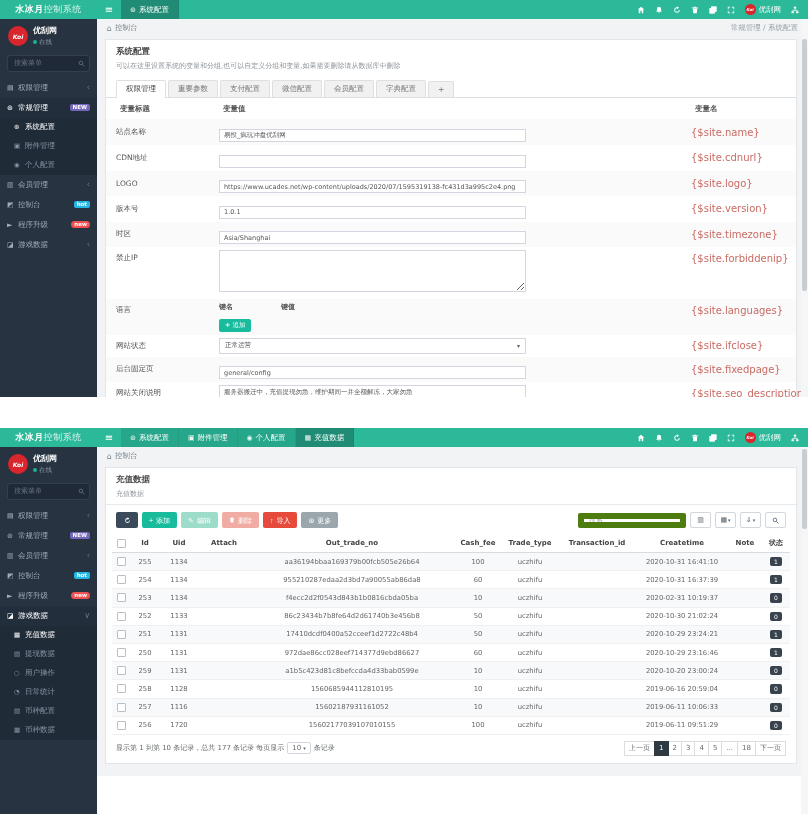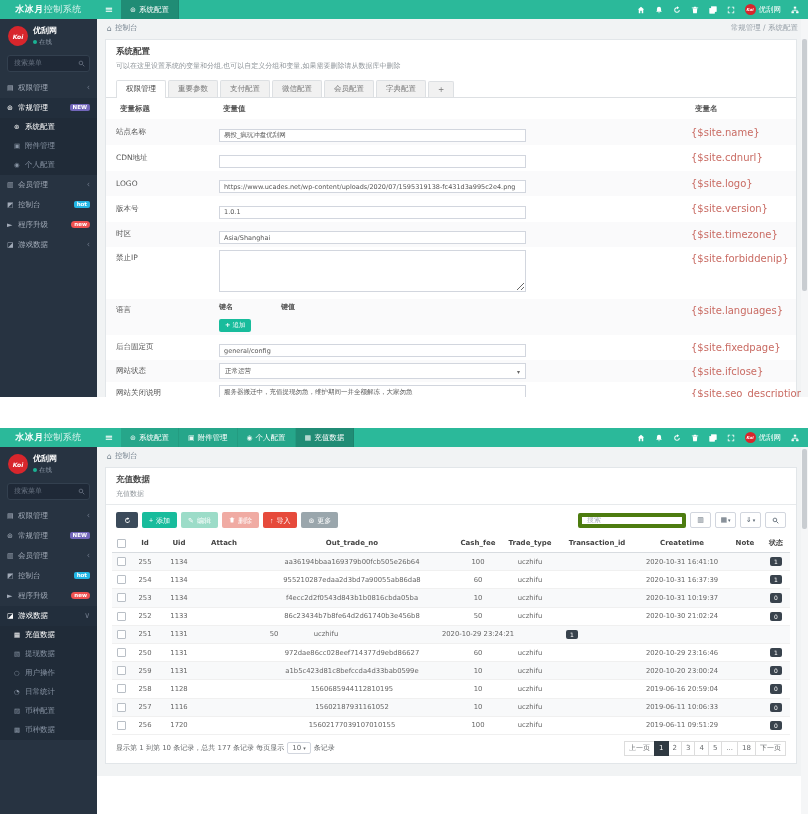--- a/index.html
+++ b/index.html
@@ -90,21 +90,21 @@
   .tb-toolbar{display:flex;align-items:center;gap:4px;padding:7px 10px 6px;}
   .btn{height:16px;display:inline-flex;align-items:center;gap:3px;padding:0 7px;border-radius:2px;color:#fff;font-size:7px;border:none;line-height:1;}
   .btn .bic{font-size:7px;}
   .btn-refresh{background:#3B4A5A;width:22px;justify-content:center;padding:0;}
   .btn-add{background:#18BC9C;}
   .btn-edit{background:#9CDCC8;}
   .btn-del{background:#F0ABA3;}
   .btn-import{background:#E64A3B;}
   .btn-more{background:#9AA6AC;}
   .btn svg{fill:#fff;}
-  .tb-search{margin-left:auto;width:108px;height:15px;border:4px solid #4d7c0f;border-radius:2px;font-size:7px;padding:0 5px;color:#555;font-family:inherit;box-sizing:border-box;}
+  .tb-search{margin-left:auto;width:108px;height:15px;border:6px solid #4d7c0f;border-radius:2px;font-size:7px;padding:0 5px;color:#555;font-family:inherit;box-sizing:border-box;}
   .tb-search::placeholder{color:#AAB2BA;}
   .icon-btn{width:21px;height:16px;border:1px solid #D2D6DE;background:#fff;color:#5A6672;display:inline-flex;align-items:center;justify-content:center;gap:1px;border-radius:2px;font-size:7px;box-sizing:border-box;}
   .icon-btn .caret{font-size:5px;color:#5A6672;}
   .icon-btn svg{stroke:#5A6672;}
   .dtable{margin:0 6px;}
   .thead{display:flex;border-bottom:1px solid #D8DCE0;font-weight:bold;font-size:7px;color:#444;}
   .tc{display:flex;align-items:center;justify-content:center;text-align:center;padding:4px 1px;overflow:hidden;white-space:nowrap;box-sizing:border-box;}
   .c-chk{flex:0 0 18px;}
   .c-id{flex:0 0 30px;}
   .c-uid{flex:0 0 38px;}
@@ -391,41 +391,41 @@
                   <span class="btn-append">
                     <b>+</b>
                     <span>追加</span>
                   </span>
                 </div>
               </div>
               <div class="f-var">{$site.languages}</div>
             </div>
 
             <div class="frow">
+              <div class="f-label">网站状态</div>
+              <div class="f-widget">
+
+                <div class="f-select">
+                  <span>正常运营</span>
+                  <span class="caret">▾</span>
+                </div>
+
+              </div>
+              <div class="f-var">{$site.ifclose}</div>
+            </div>
+
+            <div class="frow">
               <div class="f-label">后台固定页</div>
               <div class="f-widget">
                 <input class="f-input" value="general/config" style="">
                 
                 
                 
               </div>
               <div class="f-var">{$site.fixedpage}</div>
-            </div>
-
-            <div class="frow">
-              <div class="f-label">网站状态</div>
-              <div class="f-widget">
-
-                <div class="f-select">
-                  <span>正常运营</span>
-                  <span class="caret">▾</span>
-                </div>
-
-              </div>
-              <div class="f-var">{$site.ifclose}</div>
             </div>
 
             <div class="frow tall">
               <div class="f-label">网站关闭说明</div>
               <div class="f-widget">
                 
                 <textarea class="f-ta" style="">服务器搬迁中，充值提现勿急，维护期间一并全额解冻，大家勿急</textarea>
                 
                 
               </div>
@@ -726,21 +726,21 @@
                   <div class="tc c-chk">
                     <span class="chk"></span>
                   </div>
                   <div class="tc c-id">253</div>
                   <div class="tc c-uid">1134</div>
                   <div class="tc c-attach"></div>
                   <div class="tc c-out">f4ecc2d2f0543d843b1b0816cbda05ba</div>
                   <div class="tc c-cash">10</div>
                   <div class="tc c-trade">uczhifu</div>
                   <div class="tc c-trans"></div>
-                  <div class="tc c-create">2020-10-31 10:19:37</div>
+                  <div class="tc c-create">2020-02-31 10:19:37</div>
                   <div class="tc c-note"></div>
                   <div class="tc c-status">
                     <span class="badge-dark">0</span>
                   </div>
                 </div>
 
                 <div class="trow">
                   <div class="tc c-chk">
                     <span class="chk"></span>
                   </div>
@@ -758,20 +758,21 @@
                   </div>
                 </div>
 
                 <div class="trow">
                   <div class="tc c-chk">
                     <span class="chk"></span>
                   </div>
                   <div class="tc c-id">251</div>
                   <div class="tc c-uid">1131</div>
                   <div class="tc c-attach"></div>
+                  <div class="tc c-out">17410dcdf0400a52cceef1d2722c48b4</div>
                   <div class="tc c-cash">50</div>
                   <div class="tc c-trade">uczhifu</div>
                   <div class="tc c-trans"></div>
                   <div class="tc c-create">2020-10-29 23:24:21</div>
                   <div class="tc c-note"></div>
                   <div class="tc c-status">
                     <span class="badge-dark">1</span>
                   </div>
                 </div>
 

